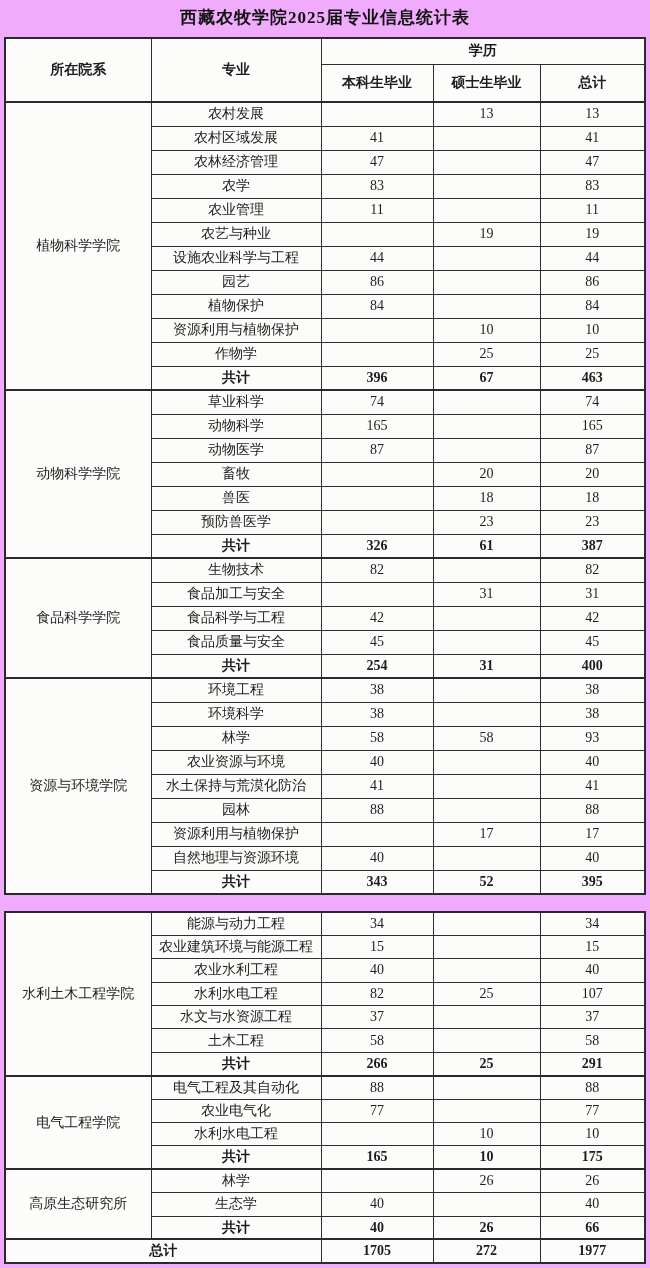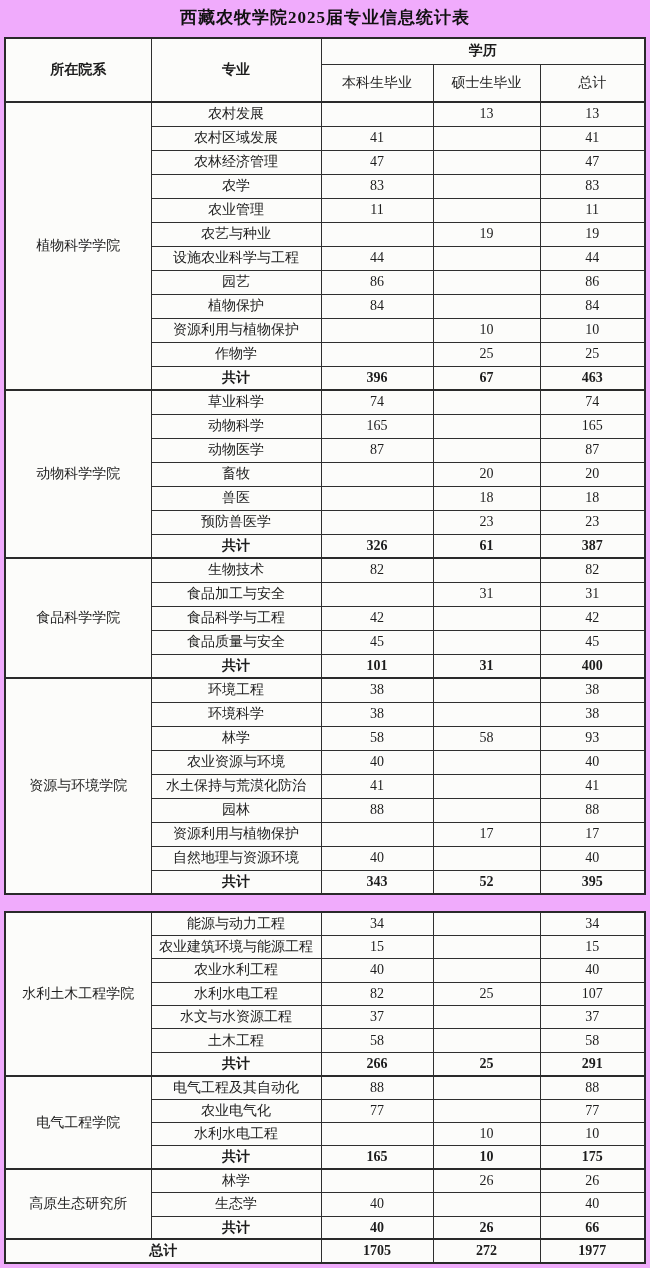--- a/index.html
+++ b/index.html
@@ -38,21 +38,21 @@
   .tbl th, .tbl td {
     border: 1px solid #2f2f2f;
     text-align: center;
     vertical-align: middle;
     font-size: 14px;
     padding: 0 2px;
     overflow: hidden;
     white-space: nowrap;
   }
   .tbl thead tr.hrow1 th { height: 26px; font-weight: bold; }
-  .tbl thead tr.hrow2 th { height: 38px; font-weight: normal; }
+  .tbl thead tr.hrow2 th { height: 38px; font-weight: bold; }
   #table1 tbody td { height: 24px; }
   #table2 tbody td { height: 23.4px; }
   .college-cell { font-size: 14px; }
   tr.total-row td { font-weight: bold; }
   tr.sec-start td { border-top: 2px solid #2a2a2a; }
 </style>
 </head>
 <body>
 
 <div class="page">
@@ -215,21 +215,21 @@
           <td>42</td>
         </tr>
         <tr>
           <td>食品质量与安全</td>
           <td>45</td>
           <td></td>
           <td>45</td>
         </tr>
         <tr class="total-row">
           <td>共计</td>
-          <td>101</td>
+          <td>254</td>
           <td>31</td>
           <td>400</td>
         </tr>
         <tr class="sec-start">
           <td rowspan="9" class="college-cell">资源与环境学院</td>
           <td>环境工程</td>
           <td>38</td>
           <td></td>
           <td>38</td>
         </tr>

